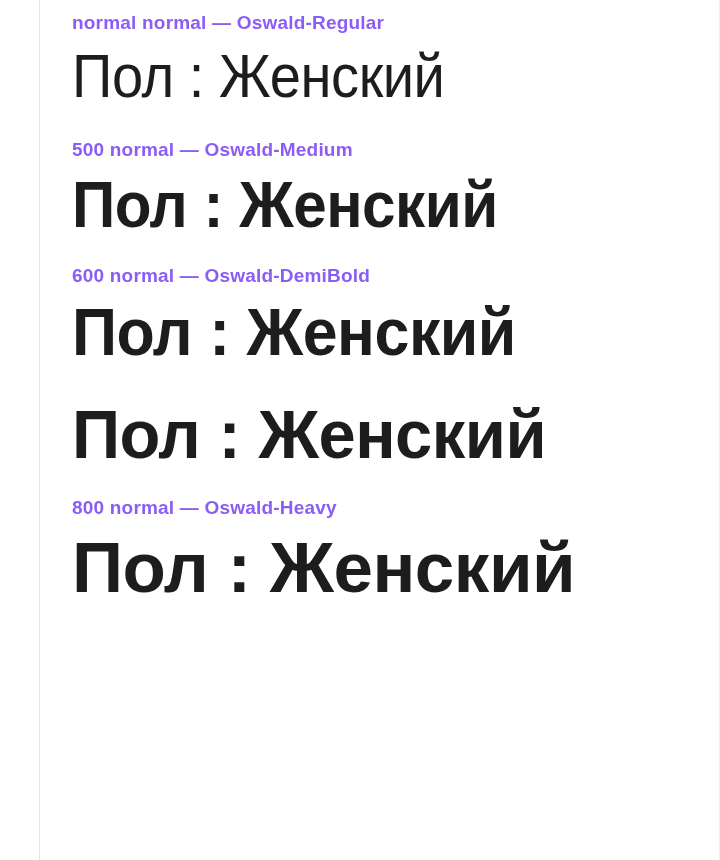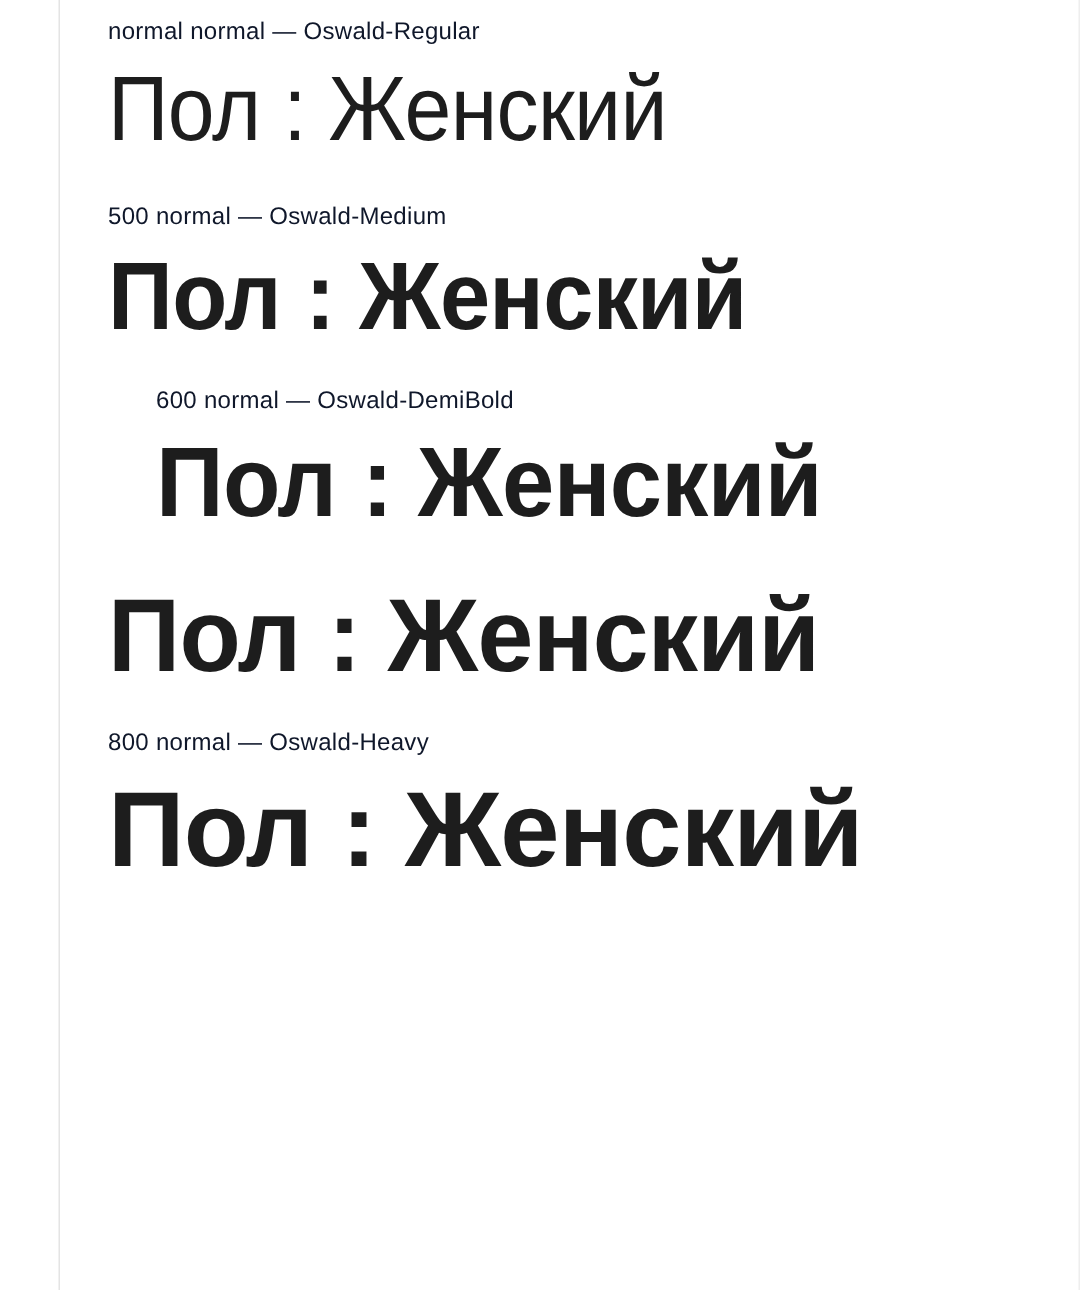--- a/index.html
+++ b/index.html
@@ -43,45 +43,46 @@
     left: 72px;
     top: 0;
     right: 0;
     padding-top: 12px;
   }
   .specimen {
     margin-bottom: 18px;
   }
   .spec-label {
     font-family: "Liberation Sans", sans-serif;
-    font-size: 16px;
-    color: #0f172a;
+    font-size: 19px;
+    color: #8b5cf6;
     letter-spacing: 0.2px;
     line-height: 1.2;
     margin: 0 0 6px 0;
     white-space: nowrap;
+    font-weight: bold;
   }
   .spec-sample {
     font-family: "Liberation Sans", sans-serif;
     color: #1d1d1d;
     line-height: 1.18;
     white-space: nowrap;
     margin: 0;
     letter-spacing: -0.5px;
     transform-origin: left center;
   }
   .w-normal { font-weight: 400; font-size: 61px; transform: scaleX(0.92); }
   .w-500    { font-weight: 600; font-size: 64px; transform: scaleX(0.94); }
   .w-600    { font-weight: 700; font-size: 66px; transform: scaleX(0.95); }
   .w-bold   { font-weight: 700; font-size: 69px; transform: scaleX(0.97); }
   .w-800    { font-weight: 800; font-size: 71px; transform: scaleX(1); }
 
   .spec-0 { margin-bottom: 26px; }
   .spec-1 { margin-bottom: 22px; }
-  .spec-2 { margin-bottom: 22px; margin-left: 32px; }
+  .spec-2 { margin-bottom: 22px; }
   .spec-3 { margin-bottom: 22px; }
   .spec-4 { margin-bottom: 0; }
 </style>
 </head>
 <body>
 
 <div id="page">
 
   <div id="left-rule"></div>
   <div id="right-rule"></div>

